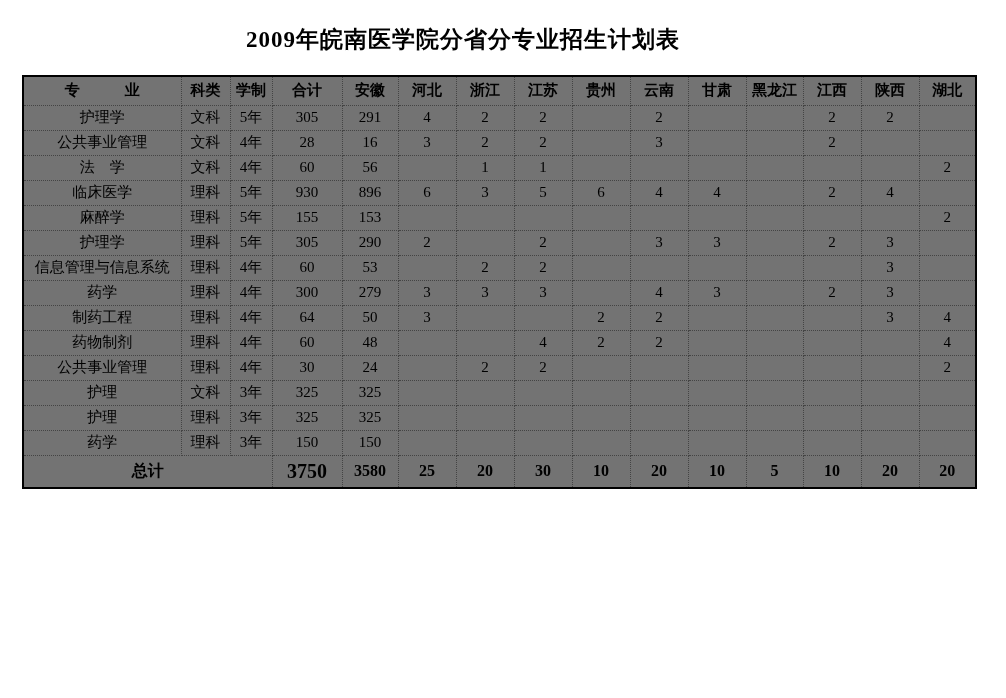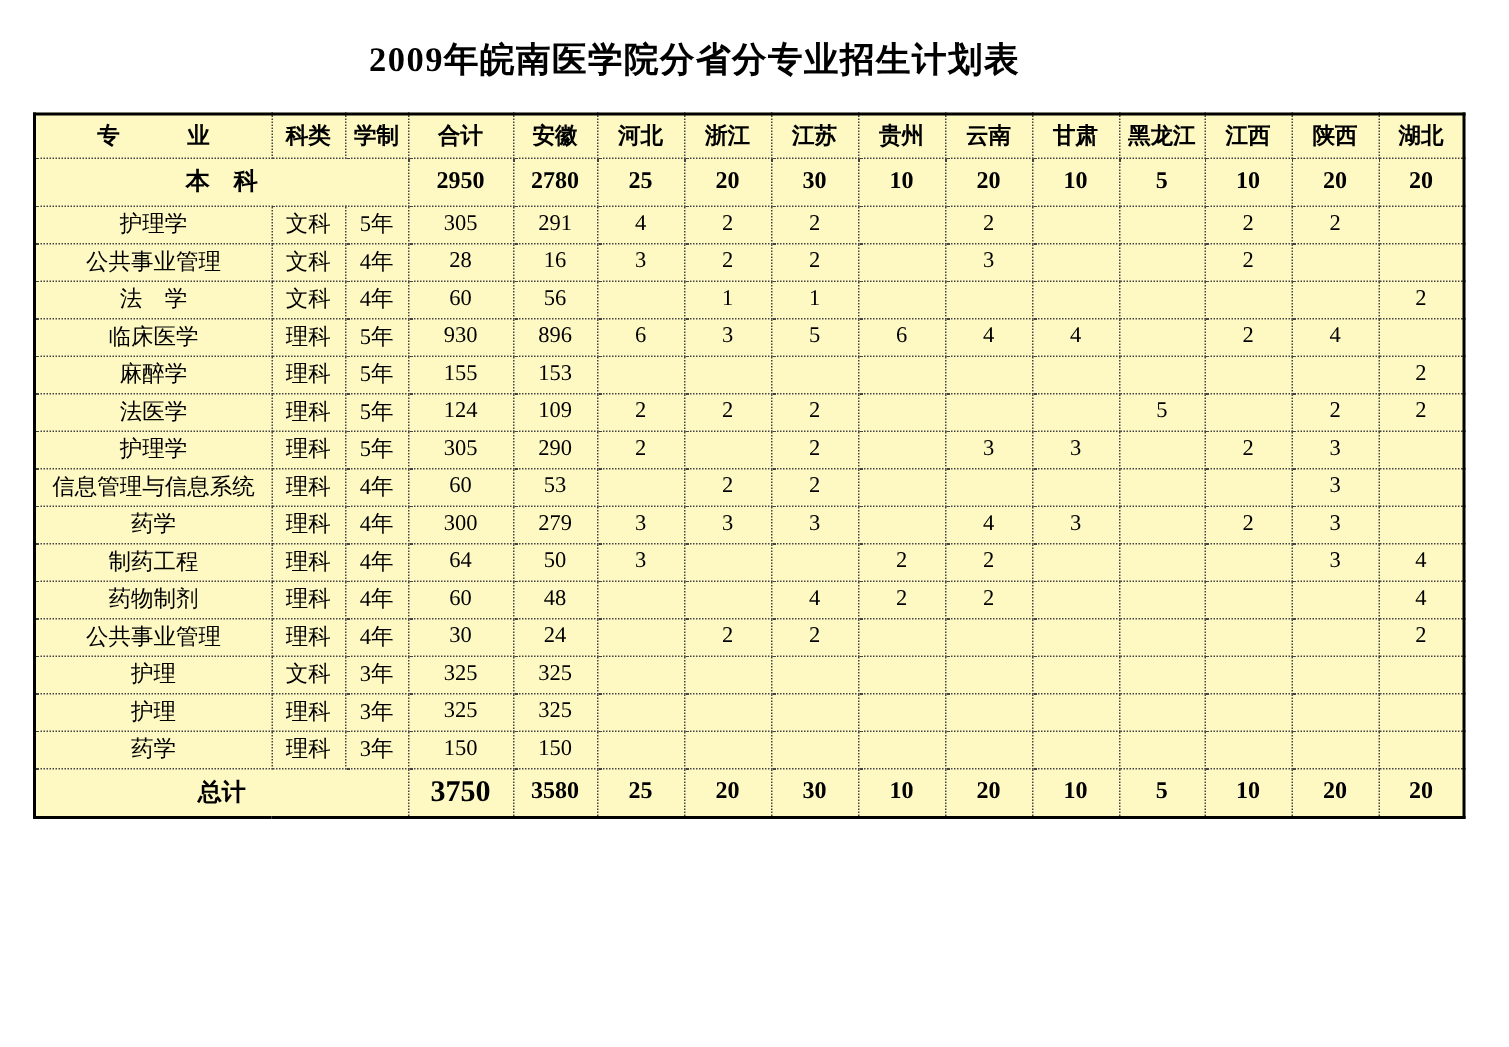--- a/index.html
+++ b/index.html
@@ -28,21 +28,21 @@
   }
   .table-container {
     position: absolute;
     left: 22px;
     top: 75px;
   }
   table.plan {
     border-collapse: collapse;
     table-layout: fixed;
     border: 2px solid #000;
-    background: #fef9c3;
+    background: #737373;
   }
   table.plan th,
   table.plan td {
     border: 1px dotted #444;
     padding: 0;
     margin: 0;
     text-align: center;
     vertical-align: middle;
     font-size: 15px;
     font-weight: normal;
@@ -109,35 +109,20 @@
           <th>贵州</th>
           <th>云南</th>
           <th>甘肃</th>
           <th>黑龙江</th>
           <th>江西</th>
           <th>陕西</th>
           <th>湖北</th>
         </tr>
       </thead>
     <tbody>
-        <tr class="r-section">
-          <td colspan="3" class="section-label">本　科</td>
-          <td>2950</td>
-          <td>2780</td>
-          <td>25</td>
-          <td>20</td>
-          <td>30</td>
-          <td>10</td>
-          <td>20</td>
-          <td>10</td>
-          <td>5</td>
-          <td>10</td>
-          <td>20</td>
-          <td>20</td>
-        </tr>
         <tr class="r-data">
           <td class="cell-major">护理学</td>
           <td>文科</td>
           <td>5年</td>
           <td>305</td>
           <td>291</td>
           <td>4</td>
           <td>2</td>
           <td>2</td>
           <td></td>
@@ -207,37 +192,20 @@
           <td>153</td>
           <td></td>
           <td></td>
           <td></td>
           <td></td>
           <td></td>
           <td></td>
           <td></td>
           <td></td>
           <td></td>
-          <td>2</td>
-        </tr>
-        <tr class="r-data">
-          <td class="cell-major">法医学</td>
-          <td>理科</td>
-          <td>5年</td>
-          <td>124</td>
-          <td>109</td>
-          <td>2</td>
-          <td>2</td>
-          <td>2</td>
-          <td></td>
-          <td></td>
-          <td></td>
-          <td>5</td>
-          <td></td>
-          <td>2</td>
           <td>2</td>
         </tr>
         <tr class="r-data">
           <td class="cell-major">护理学</td>
           <td>理科</td>
           <td>5年</td>
           <td>305</td>
           <td>290</td>
           <td>2</td>
           <td></td>

